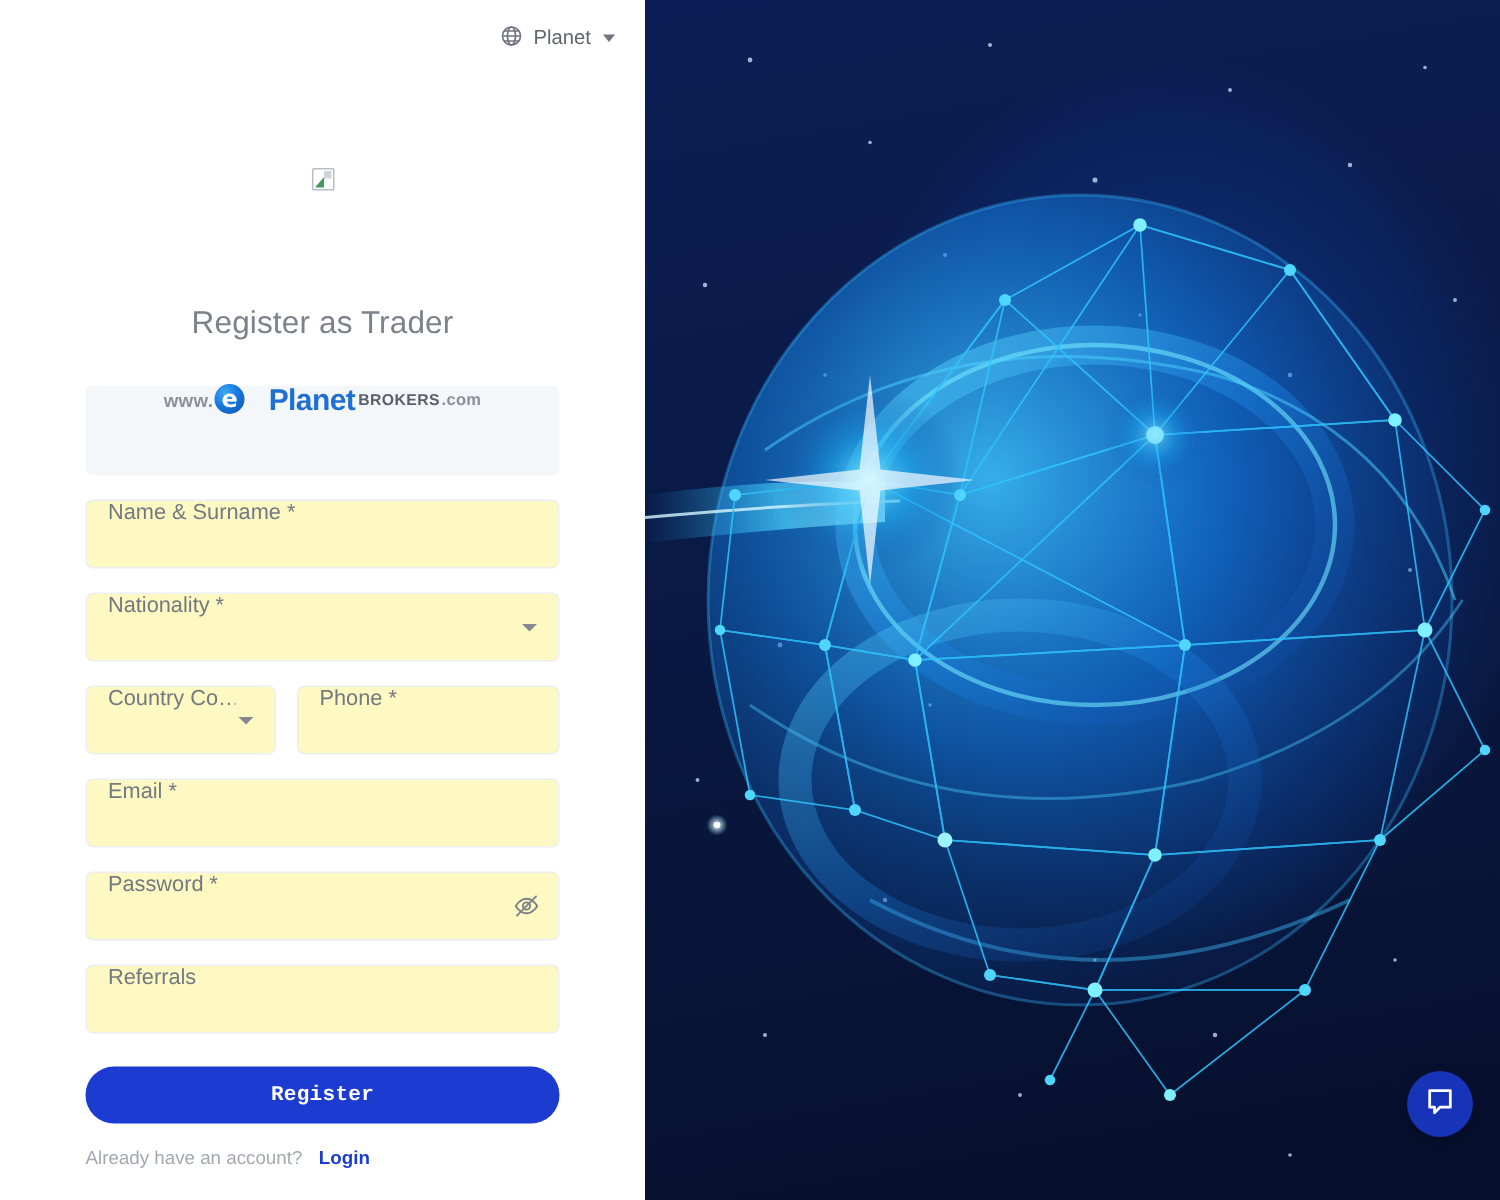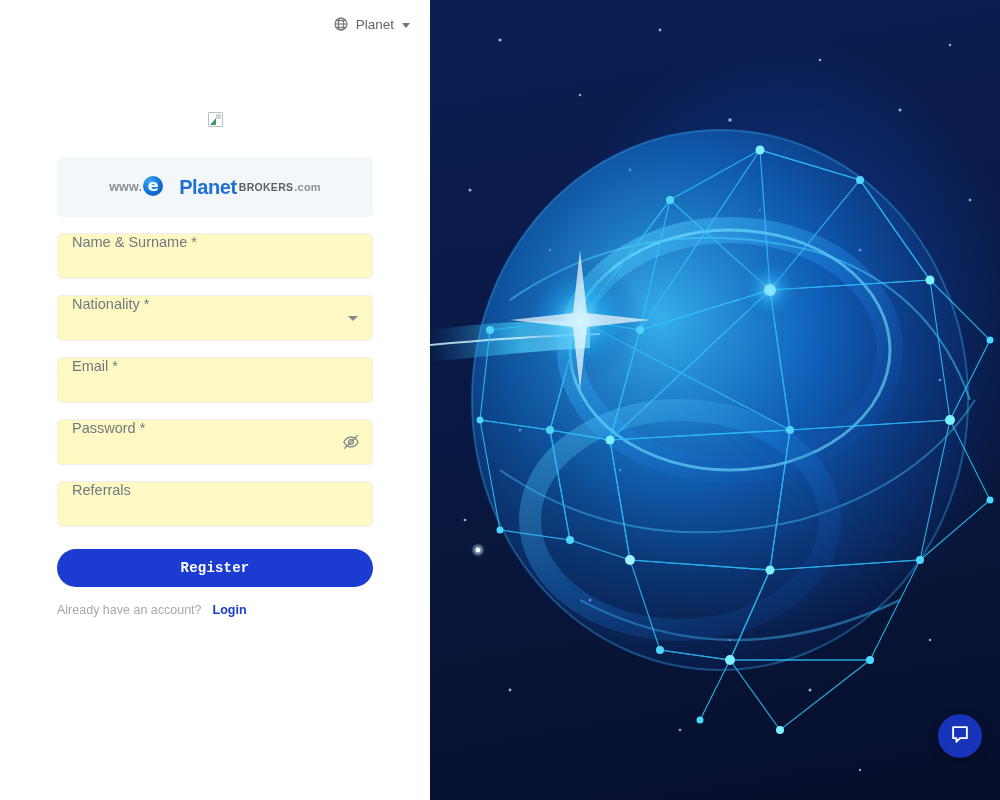--- a/index.html
+++ b/index.html
@@ -60,21 +60,21 @@
   }
 
   .title {
     margin-top: 76px; font-size: 21px; color: #7c828b;
     font-weight: 400; letter-spacing: .1px;
   }
 
   .brand-banner {
     margin-top: 29px; width: 316px; height: 60px;
     background: #f4f7fa; border-radius: 5px;
-    display: flex; align-items: center; justify-content: center;
+    display: flex; align-items: flex-start; justify-content: center;
   }
   .brand-line { display: flex; align-items: center; line-height: 1; }
   .brand-www {
     font-size: 12.5px; color: #8b9099; font-weight: 700;
     letter-spacing: .2px; margin-right: 1px;
   }
   .brand-e {
     width: 20px; height: 20px; border-radius: 50%;
     background: radial-gradient(circle at 34% 30%, #3ea8f5 0%, #1577dd 48%, #0b4fa8 100%);
     display: flex; align-items: center; justify-content: center;
@@ -178,40 +178,50 @@
         <span class="lang-caret"></span>
       </div>
     </div>
 
     <div class="form-wrap">
 
       <div class="logo-slot">
         <div class="broken-img"></div>
       </div>
 
+      <div class="title">Register as Trader</div>
 
       <div class="brand-banner">
         <div class="brand-line">
           <span class="brand-www">www.</span>
           <span class="brand-e">e</span>
           <span class="brand-planet">Planet</span>
           <span class="brand-brokers">BROKERS</span>
           <span class="brand-com">.com</span>
         </div>
       </div>
 
       <div class="field">
         <span class="field-label">Name &amp; Surname *</span>
       </div>
 
       <div class="field select">
         <span class="field-label">Nationality *</span>
         <span class="caret"></span>
       </div>
 
+      <div class="row">
+        <div class="field select country">
+          <span class="field-label">Country Co…</span>
+          <span class="caret"></span>
+        </div>
+        <div class="field phone">
+          <span class="field-label">Phone *</span>
+        </div>
+      </div>
 
       <div class="field">
         <span class="field-label">Email *</span>
       </div>
 
       <div class="field">
         <span class="field-label">Password *</span>
         <span class="eye-btn">
           <svg width="18" height="18" viewBox="0 0 24 24" fill="none" stroke="#7e838a" stroke-width="1.7" stroke-linecap="round">
             <path d="M2.5 12S6 5.5 12 5.5 21.5 12 21.5 12 18 18.5 12 18.5 2.5 12 2.5 12z"></path>

